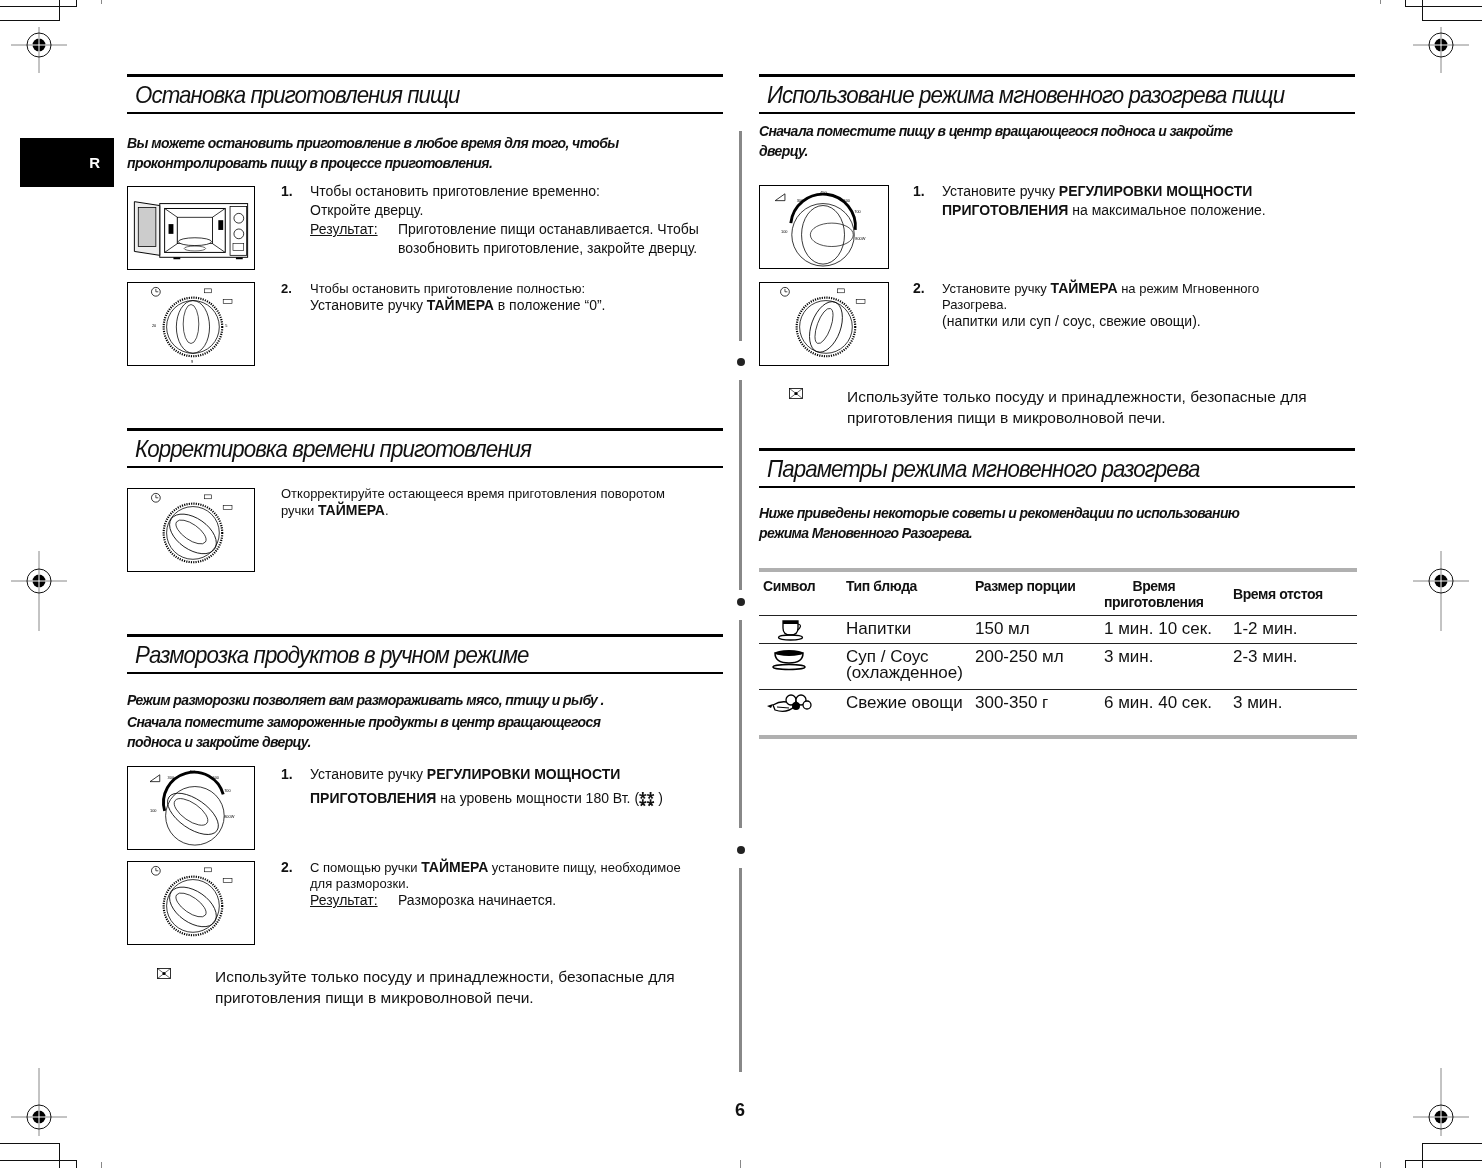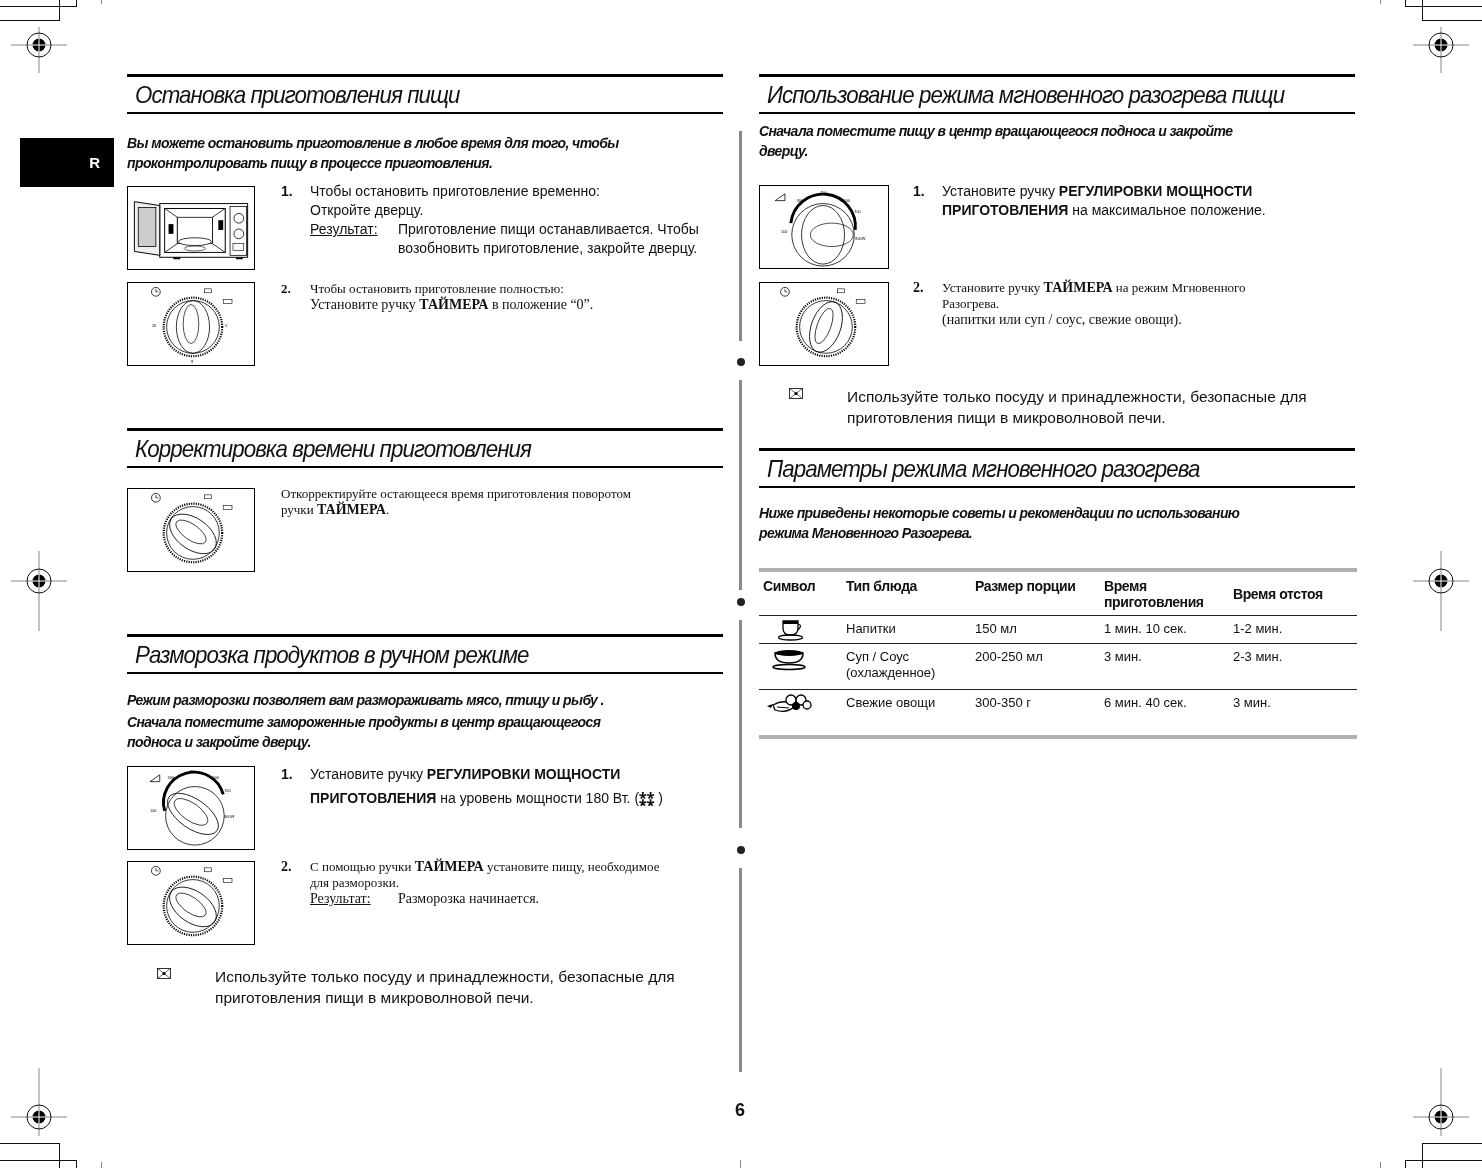--- a/index.html
+++ b/index.html
@@ -30,36 +30,36 @@
 
   .lead { position:absolute; font-weight:bold; font-style:italic; font-size:14px;
           letter-spacing:-0.6px; line-height:20px; }
 
   .fig { position:absolute; width:128px; height:84px; border:1px solid #000; box-sizing:border-box; background:#fff; }
   .fig svg { width:100%; height:100%; display:block; }
 
   .step { position:absolute; font-size:14px; line-height:19px; }
   .step .num { position:absolute; left:0; top:0; font-weight:bold; }
   .step .body { position:absolute; left:29px; top:0; white-space:nowrap; }
-  .step.small { font-size:13px; line-height:16px;font-family:Liberation Serif, serif; }
+  .step.small { font-size:13px; line-height:16px; }
   b { font-weight:bold; }
   .res { display:flex; }
   .res .rlab { text-decoration:underline; width:88px; flex:none; }
 
   .note { position:absolute; font-size:15.5px; line-height:21px; }
   .note .nicon { position:absolute; left:0; top:2px; width:14px; height:11px; }
   .note .ntext { position:absolute; left:58px; top:0; white-space:nowrap; }
 
   
   .tbl { position:absolute; left:759px; top:568px; width:598px; }
   .tbl .topbar { height:4px; background:#b0b0b0; }
   .tbl .botbar { height:4px; background:#b0b0b0; }
   .trow { position:relative; border-bottom:1.5px solid #222; }
   .trow.last { border-bottom:none; }
-  .cell { position:absolute; font-size:13px; line-height:16px; }
+  .cell { position:absolute; font-size:17px; line-height:16px; }
   .hcell { position:absolute; font-size:14px; font-weight:bold; line-height:16px; letter-spacing:-0.4px; }
   .page-num { position:absolute; left:735px; top:1100px; font-size:18px; font-weight:bold; }
 </style>
 </head>
 <body>
 
 <div class="cropbox" style="left:-2px;top:-2px;width:79px;height:9px;"></div>
 <div class="cropbox" style="left:-2px;top:-2px;width:62px;height:23px;"></div>
 <div class="cropbox" style="left:1405px;top:-2px;width:80px;height:9px;"></div>
 <div class="cropbox" style="left:1422px;top:-2px;width:63px;height:23px;"></div>
@@ -365,21 +365,21 @@
 <div class="sec-head" style="left:759px;top:448px;width:596px;">
   <span>Параметры режима мгновенного разогрева</span>
 </div>
 <div class="lead" style="left:759px;top:503px;">
   <div>Ниже приведены некоторые советы и рекомендации по использованию</div>
   <div>режима Мгновенного Разогрева.</div>
 </div>
 
 <div class="tbl">
   <div class="topbar"></div>
-  <div class="trow" style="height:43px;">
+  <div class="trow" style="height:43px;text-align:center;">
     <div class="hcell" style="left:4px;top:6px;">Символ</div>
     <div class="hcell" style="left:87px;top:6px;">Тип блюда</div>
     <div class="hcell" style="left:216px;top:6px;">Размер порции</div>
     <div class="hcell" style="left:345px;top:6px;">
       <div>Время</div>
       <div>приготовления</div>
     </div>
     <div class="hcell" style="left:474px;top:14px;">Время отстоя</div>
   </div>
 

